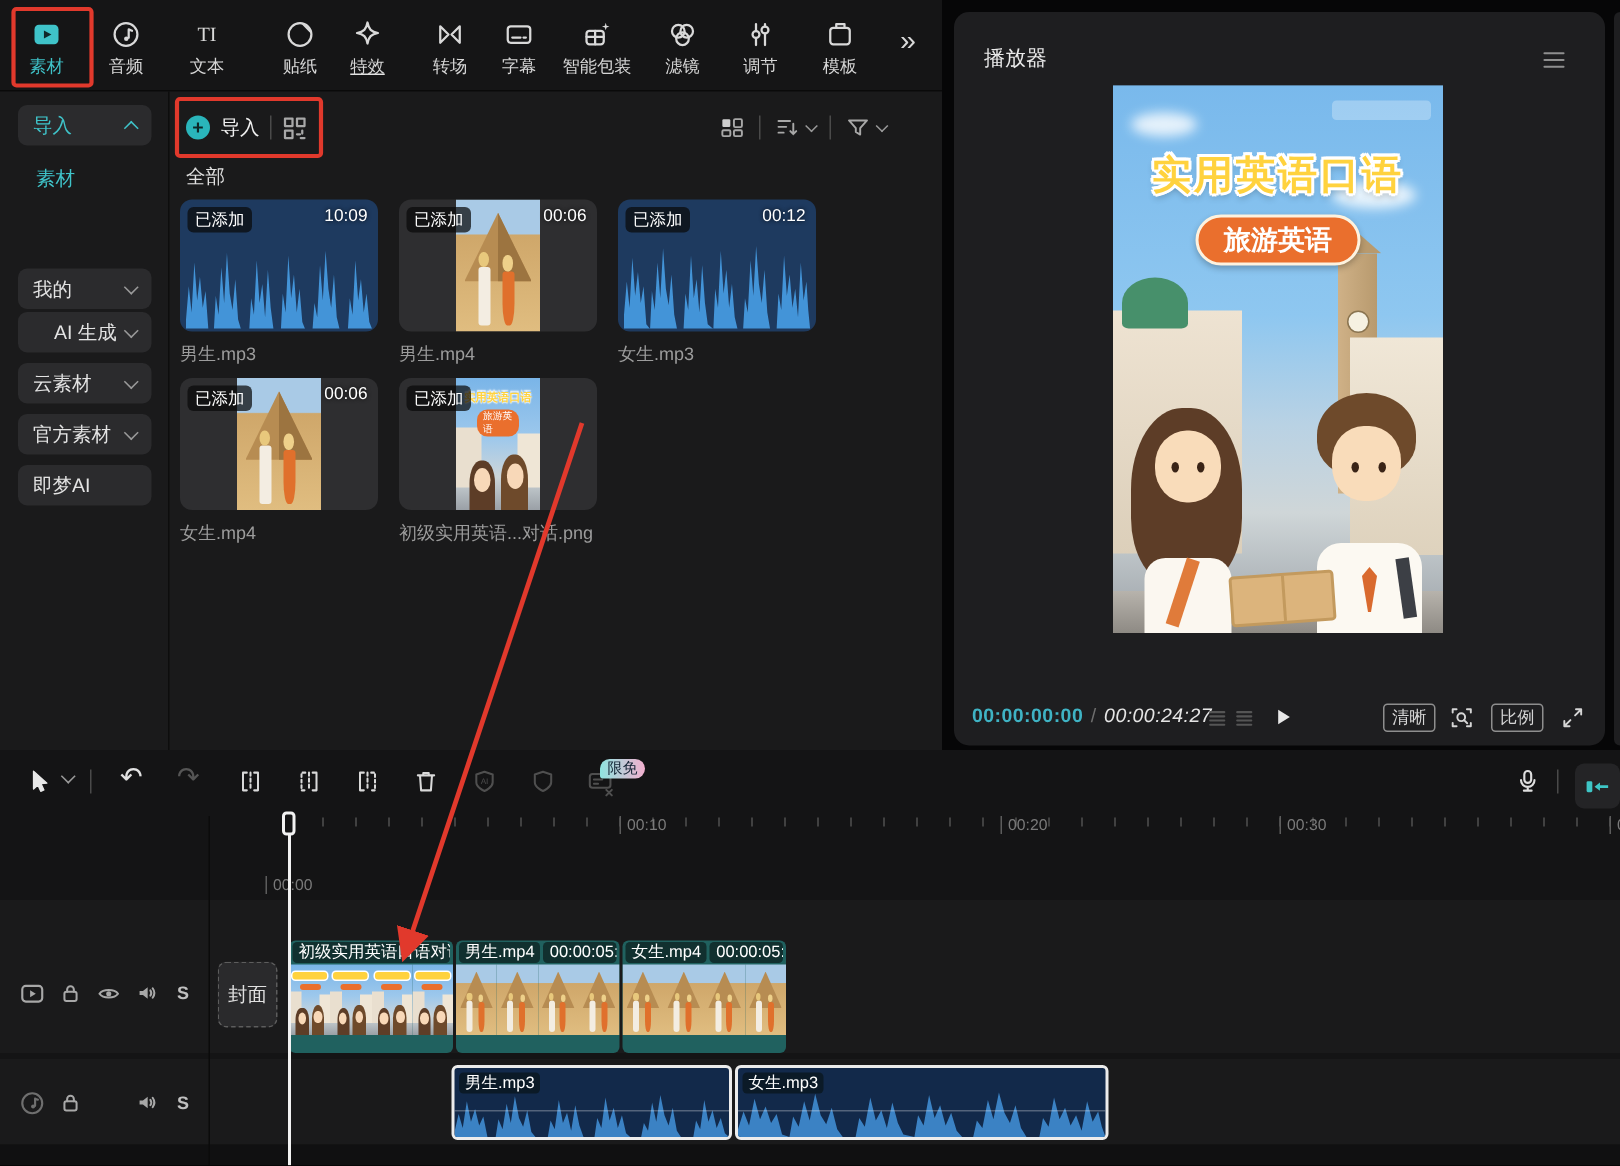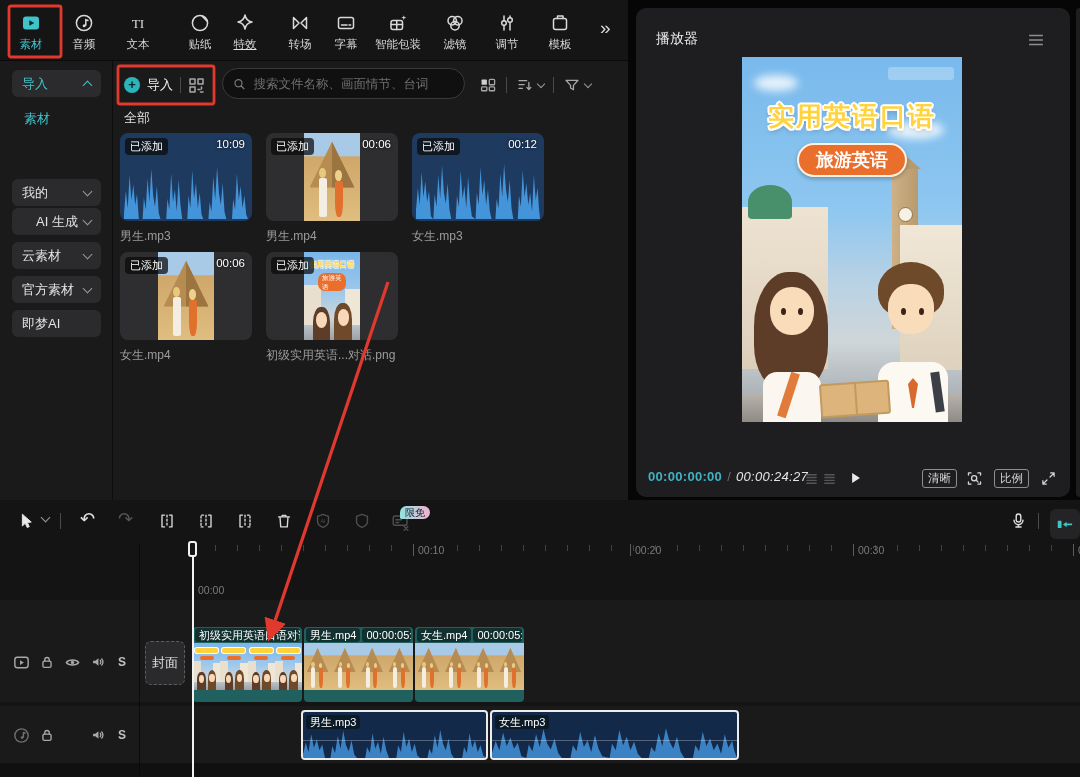--- a/index.html
+++ b/index.html
@@ -268,27 +268,20 @@
     <span class="imp-plus">+</span>
     <b>导入</b>
     <span class="vdiv"></span>
     <svg class="ic mid" width="17" height="17" viewBox="0 0 17 17">
       <rect x="2" y="2" width="5" height="5"></rect>
         <rect x="10" y="2" width="5" height="5"></rect>
         <rect x="2" y="10" width="5" height="5"></rect>
       <path d="M10 12.5 h2 M13.5 10 v2 M12.5 15 h2.5"></path>
     </svg>
   </div>
-  <div class="search">
-    <svg class="ic" width="14" height="14" viewBox="0 0 16 16" style="stroke:#7a7a7a;">
-      <circle cx="7" cy="7" r="4.5"></circle>
-        <line x1="10.5" y1="10.5" x2="14" y2="14"></line>
-    </svg>
-    <input type="text" placeholder="搜索文件名称、画面情节、台词" style="">
-  </div>
   <div class="abs" style="left:479px;top:76px;display:flex;align-items:center;gap:9px;">
     <svg class="ic mid" width="18" height="18" viewBox="0 0 21 21">
       <rect x="3" y="4" width="6.2" height="6.2" rx="1" fill="#cfcfcf" stroke="none"></rect>
         <rect x="12" y="4" width="6.2" height="6.2" rx="1"></rect>
       <rect x="3" y="12.6" width="6.2" height="4.6" rx="1"></rect>
         <rect x="12" y="12.6" width="6.2" height="4.6" rx="1"></rect>
     </svg>
     <span class="vdiv"></span>
     <span style="display:flex;align-items:center;gap:4px;">
       <svg class="ic mid" width="18" height="18" viewBox="0 0 21 21">
@@ -486,23 +479,23 @@
       <div class="snapbox">
         <svg width="20" height="20" viewBox="0 0 22 22">
           <rect x="3" y="7.5" width="4.2" height="8" rx="1" fill="#3ec6c6"></rect>
           <path d="M8.8 11.5 l4 -3 v2 h6 v2 h-6 v2 Z" fill="#3ec6c6"></path>
         </svg>
       </div>
     </div>
 
     <div class="abs" style="left:140px;top:43px;width:940px;height:18px;cursor:pointer;"></div>
     <div class="ruler-ticks"></div>
-    <div class="rlabel" style="left:193px;margin-top:40px;">00:00</div>
+    <div class="rlabel" style="left:177px;margin-top:40px;">00:00</div>
     <div class="rlabel" style="left:413px;">00:10</div>
-    <div class="rlabel" style="left:630px;">00:20</div>
+    <div class="rlabel" style="left:667px;">00:20</div>
     <div class="rlabel" style="left:853px;">00:30</div>
     <div class="rlabel" style="left:1073px;">0</div>
 
     <div class="tlv-div"></div>
 
     <div class="abs" style="left:0;top:153px;width:139px;height:20px;">
       <svg class="ic mid abs" style="left:12px;" width="19" height="19" viewBox="0 0 20 20">
         <rect x="3" y="4.5" width="14" height="11" rx="2.5"></rect>
           <path d="M8.5 7.5 L12.5 10 L8.5 12.5 Z" fill="#a8a8a8" stroke="none"></path>
       </svg>

